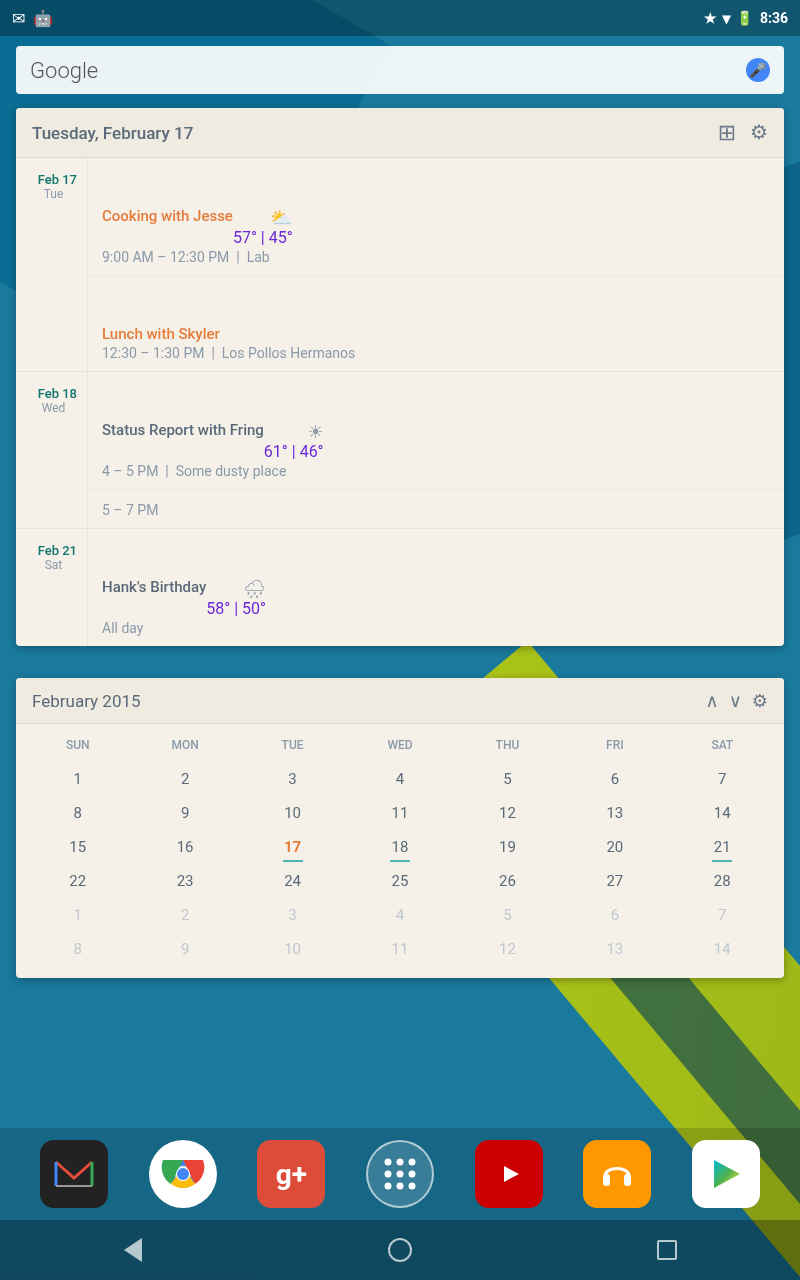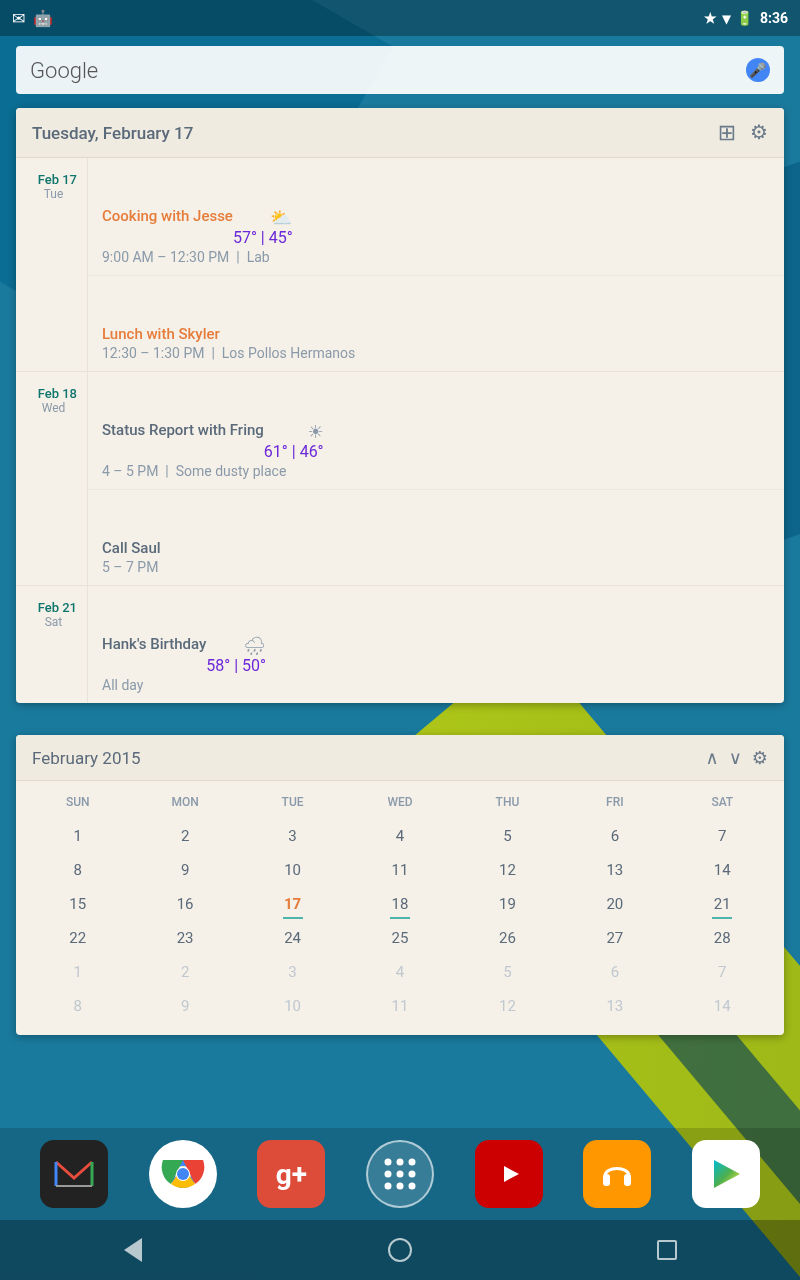--- a/index.html
+++ b/index.html
@@ -420,23 +420,20 @@
             <span class="event-item-title gray">Status Report with Fring</span>
             <div class="event-weather">
               <div class="weather-icon">☀</div>
               <div class="weather-temp">61° | 46°</div>
             </div>
           </div>
           <div class="event-item-time">4 – 5 PM &nbsp;|&nbsp; Some dusty place</div>
         </div>
 
         <div class="event-item">
-          <div class="event-item-row">
-            <span class="event-item-title gray">Call Saul</span>
-          </div>
           <div class="event-item-time">5 – 7 PM</div>
         </div>
       </div>
     </div>
 
     <div class="event-day-group">
       <div class="event-date-col">
         <div class="event-date-month">Feb 21</div>
         <div class="event-date-weekday">Sat</div>
       </div>

